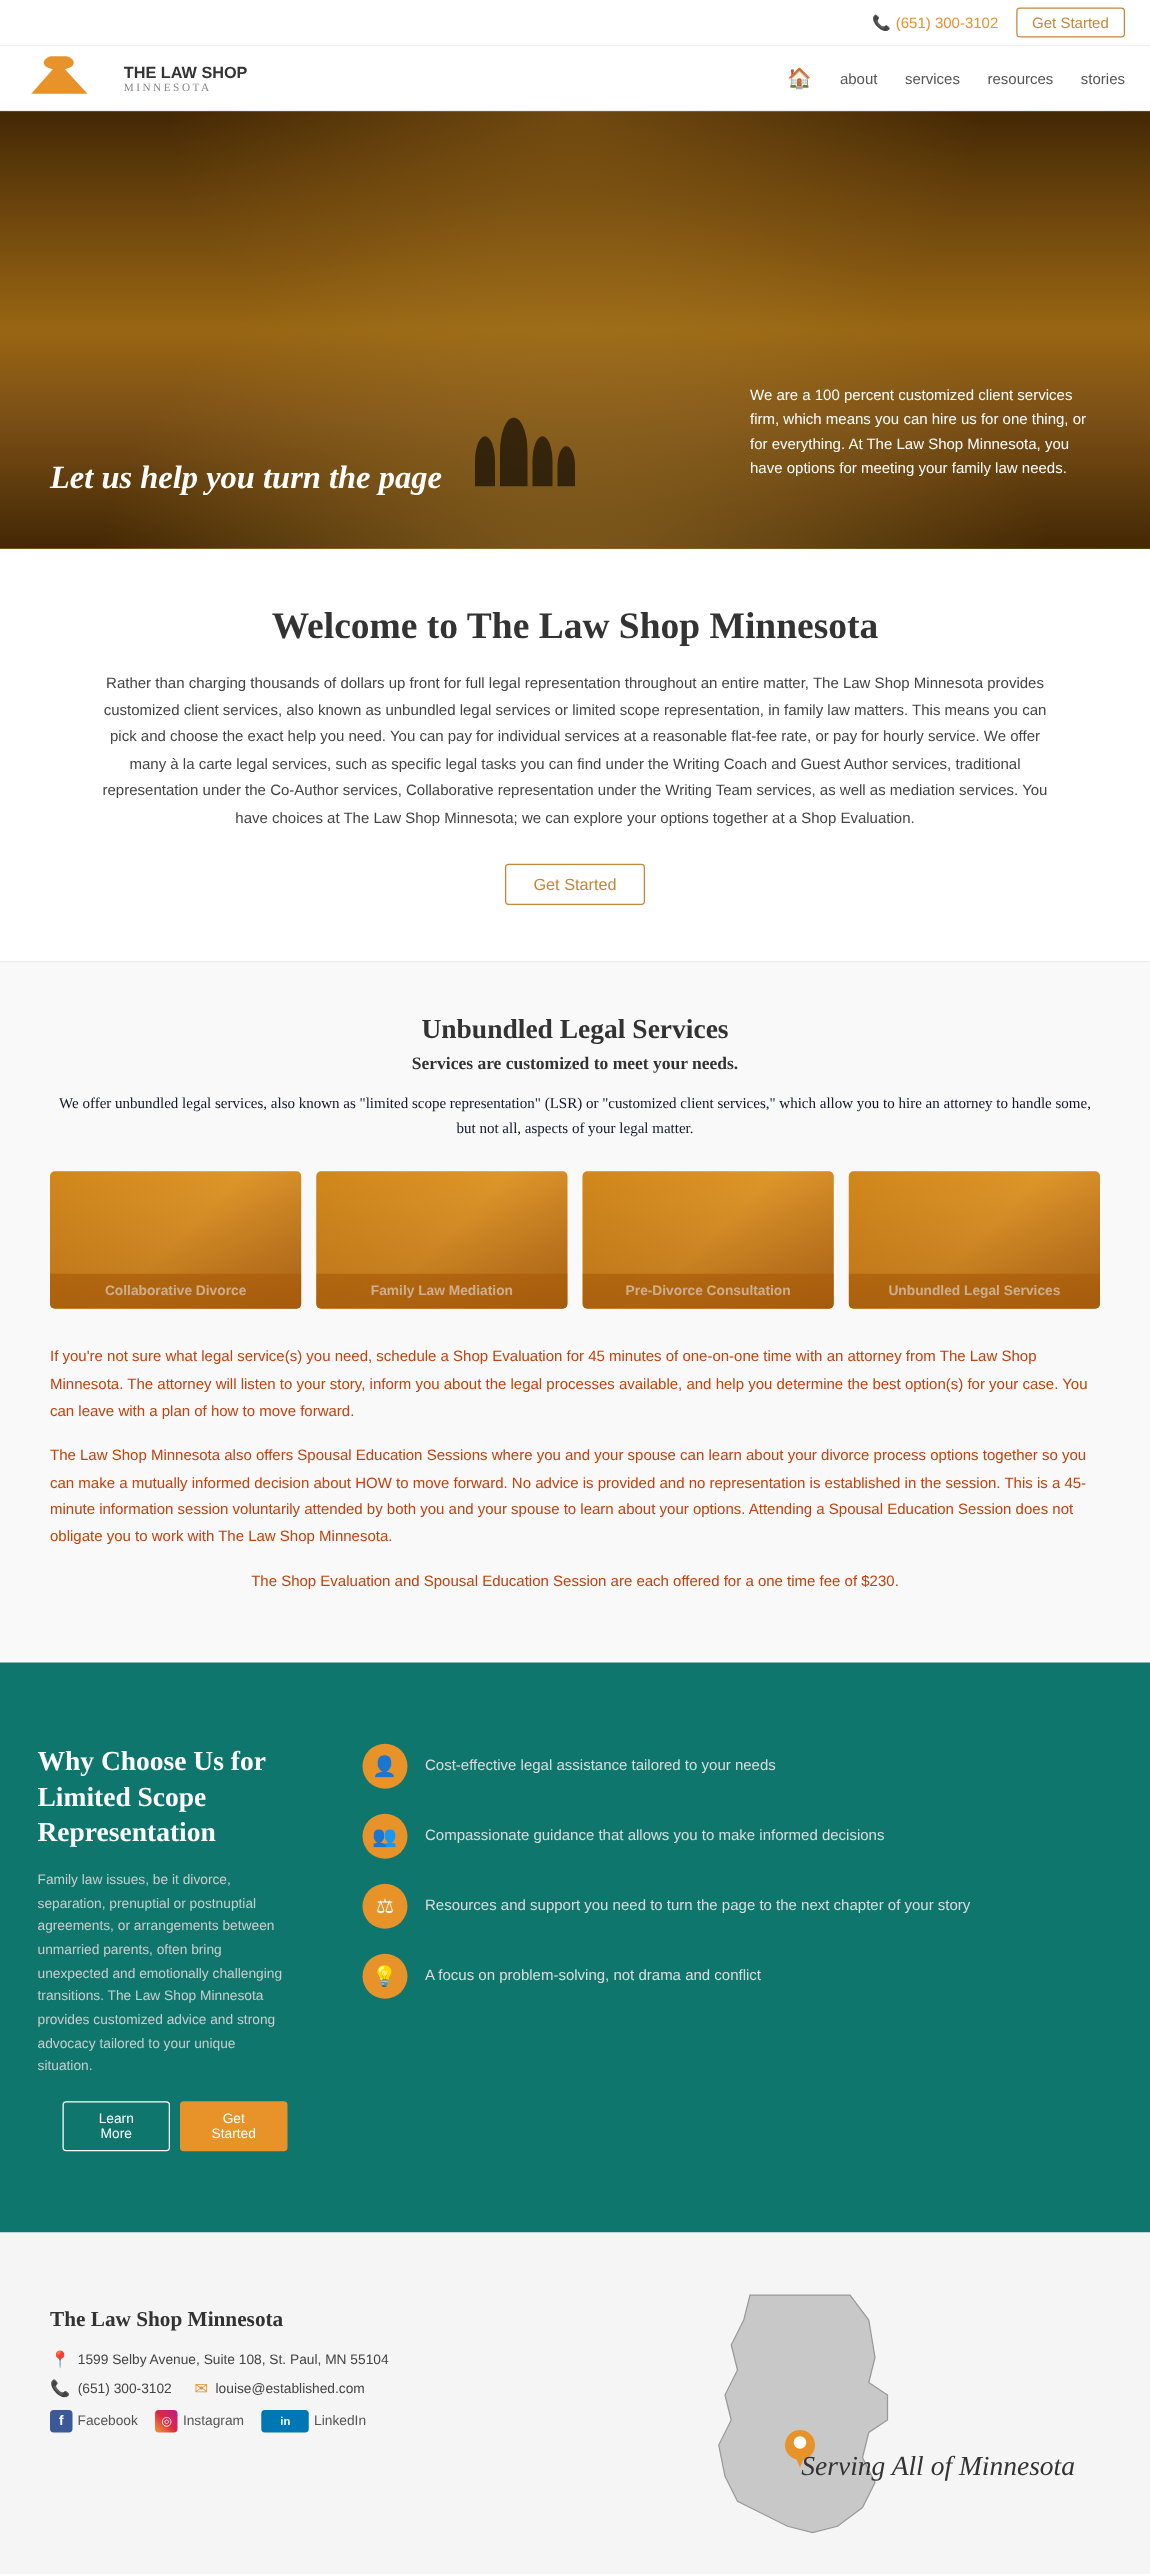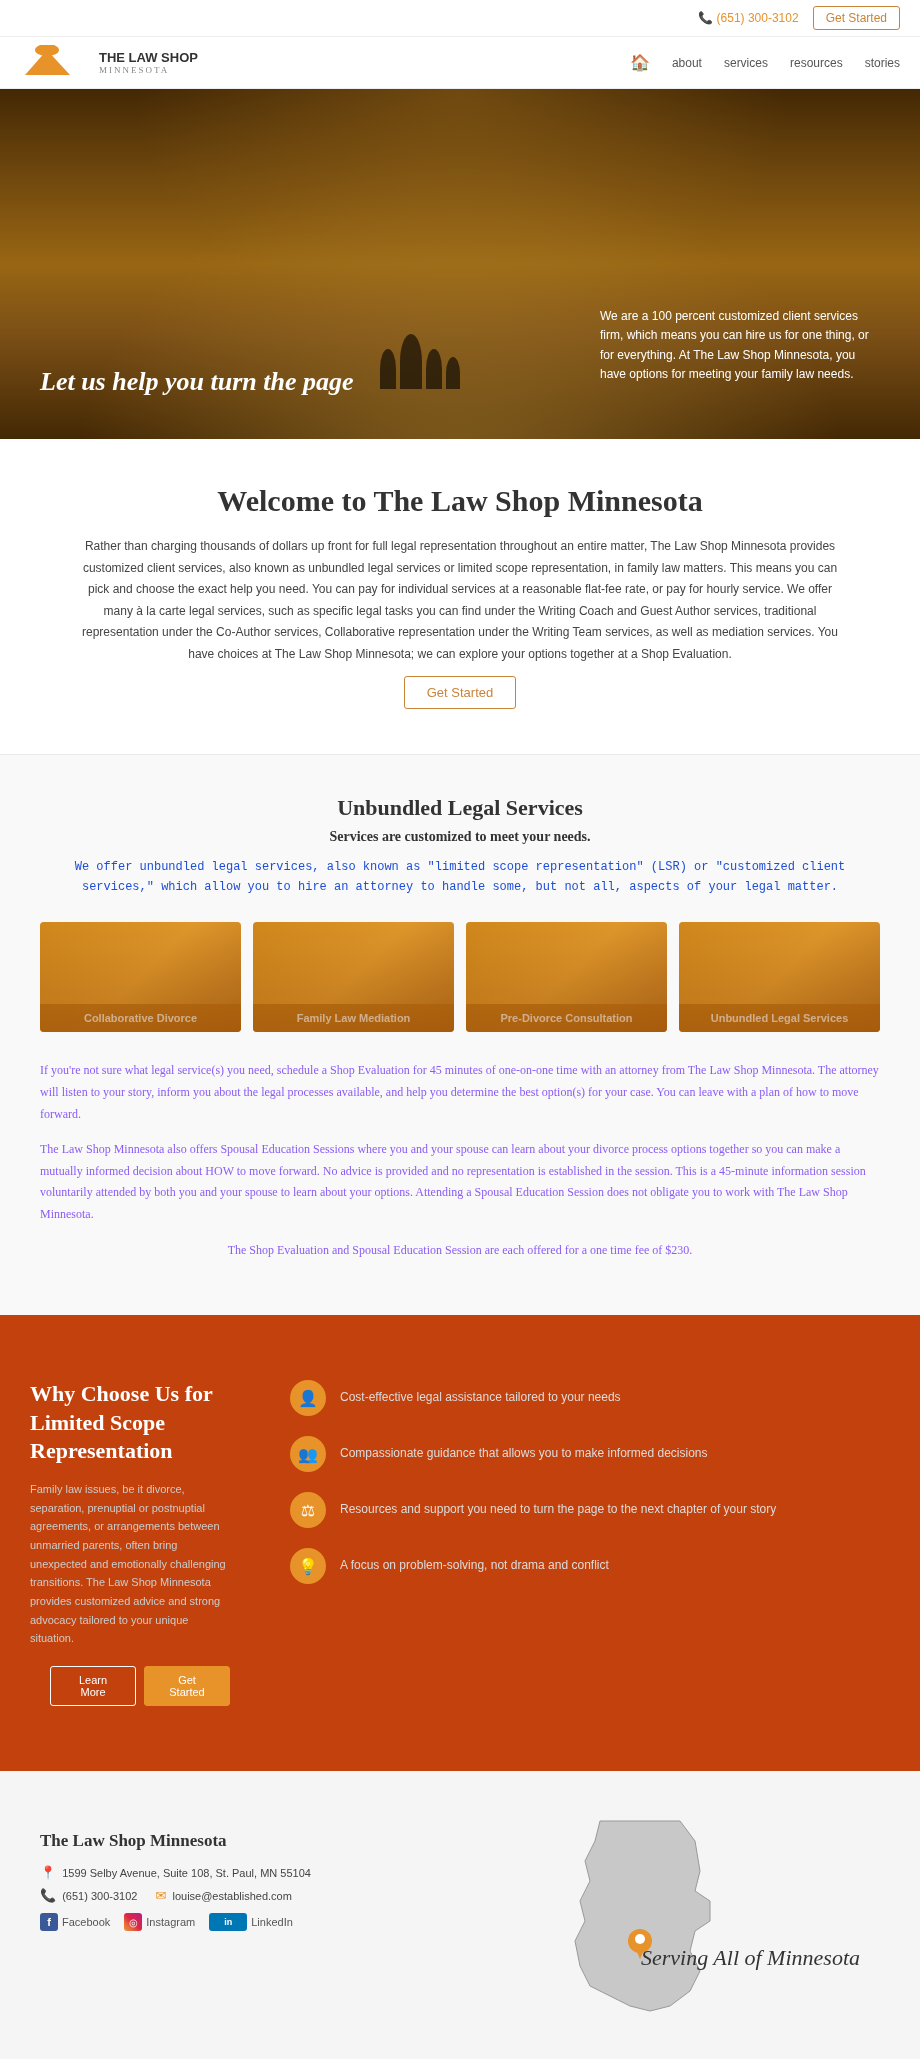--- a/index.html
+++ b/index.html
@@ -48,56 +48,56 @@
     .hero-desc {
       position: absolute; bottom: 55px; right: 40px; width: 280px;
       color: #fff; font-size: 12px; line-height: 1.6; font-family: Arial, sans-serif;
     }
 
     
     .welcome-section {
       padding: 45px 80px; text-align: center; background: #fff;
     }
     .welcome-section h2 { font-size: 30px; margin-bottom: 18px; font-family: Georgia, serif; }
-    .welcome-section p { font-size: 12px; line-height: 1.8; color: #444; font-family: Arial, sans-serif; margin-bottom: 10px; }
+    .welcome-section p { font-size: 12px; line-height: 1.8; color: #444; font-family: Arial, sans-serif; margin-bottom: 25px; }
     .get-started-btn {
       border: 1px solid #c8843a; color: #c8843a; background: #fff;
       padding: 8px 22px; border-radius: 3px; cursor: pointer; font-size: 13px;
       font-family: Arial, sans-serif;
     }
 
     
     .services-section {
       padding: 40px 40px; background: #f9f9f9; text-align: center;
     }
     .services-section h2 { font-size: 22px; margin-bottom: 8px; font-family: Georgia, serif; }
     .services-section h3 { font-size: 14px; font-weight: bold; margin-bottom: 12px; font-family: Liberation Serif, serif; }
-    .services-section .intro-text { font-size: 12px; line-height: 1.7; color: #1d4ed8; font-family: Liberation Mono, monospace; margin-bottom: 25px; }
+    .services-section .intro-text { font-size: 12px; line-height: 1.7; color: #0f172a; font-family: Liberation Serif, serif; margin-bottom: 25px; }
 
     .service-cards { display: flex; gap: 12px; justify-content: center; margin-bottom: 28px; }
     .service-card {
       flex: 1; height: 110px; border-radius: 4px; overflow: hidden; position: relative;
       background: linear-gradient(135deg, #d4891a, #e8a030, #b87020);
       display: flex; align-items: flex-end; cursor: pointer;
     }
     .service-card-label {
       width: 100%; background: rgba(180,100,10,0.75);
       color: #fff; font-size: 11px; font-weight: bold;
       padding: 8px; text-align: center; font-family: Arial, sans-serif;
     }
     .service-card-inner {
       position: absolute; top: 0; left: 0; right: 0; bottom: 0;
       background: linear-gradient(to bottom, rgba(200,130,30,0.3), rgba(150,80,10,0.5));
     }
 
-    .services-body { font-size: 12px; line-height: 1.8; color: #8b5cf6; font-family: Liberation Serif, serif; text-align: left; margin-bottom: 14px; }
+    .services-body { font-size: 12px; line-height: 1.8; color: #c2410c; font-family: Liberation Sans, sans-serif; text-align: left; margin-bottom: 14px; }
 
     
     .why-section {
-      background: #c2410c; color: #fff; padding: 45px 0; display: flex;
+      background: #0f766e; color: #fff; padding: 45px 0; display: flex;
     }
     .why-left { width: 260px; padding: 20px 30px; flex-shrink: 0; }
     .why-left h2 { font-size: 22px; font-family: Georgia, serif; margin-bottom: 14px; line-height: 1.3; }
     .why-left p { font-size: 11px; line-height: 1.7; color: #ccc; font-family: Arial, sans-serif; margin-bottom: 18px; }
     .why-buttons { display: flex; gap: 8px; margin-left: 20px; }
     .btn-learn-more {
       border: 1px solid #fff; color: #fff; background: transparent;
       padding: 7px 14px; border-radius: 3px; cursor: pointer; font-size: 11px;
       font-family: Arial, sans-serif;
     }

